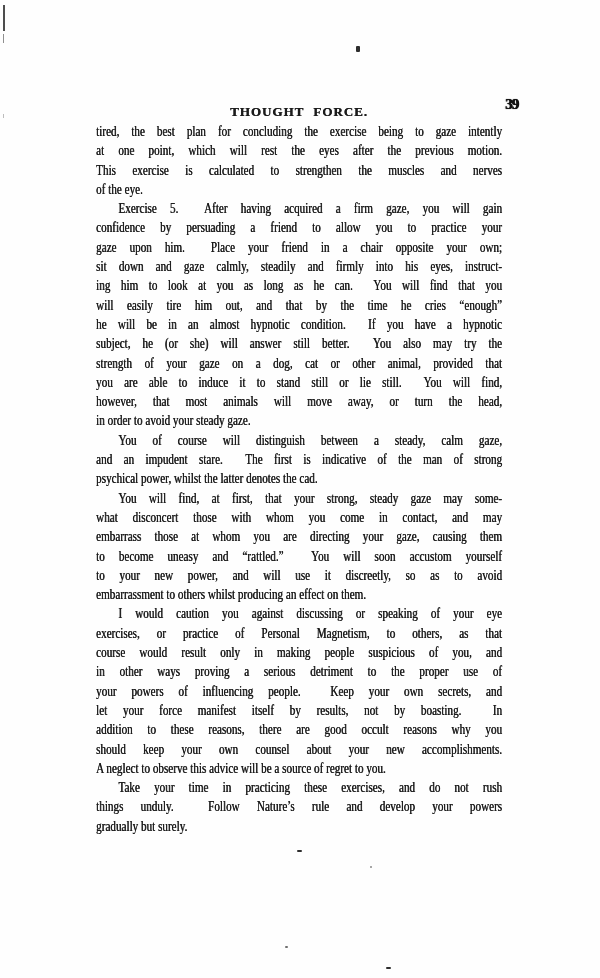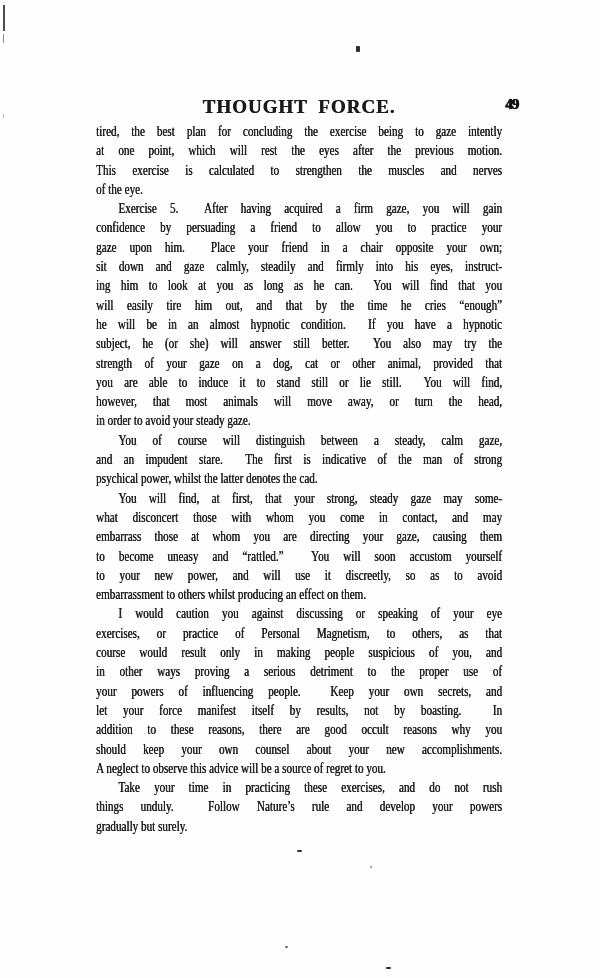--- a/index.html
+++ b/index.html
@@ -8,22 +8,22 @@
     width:600px; height:978px;
     background:#f8f8f6;
     font-family:"Liberation Serif","DejaVu Serif",serif;
   }
   .page {
     position:relative; width:600px; height:978px;
     background:var(--paper); overflow:hidden;
   }
   
   .running-head {
-    position:absolute; top:96px; left:96px; width:406px;
-    text-align:center; font-weight:bold; font-size:19px;
+    position:absolute; top:104px; left:96px; width:406px;
+    text-align:center; font-weight:bold; font-size:13px;
     letter-spacing:1px; word-spacing:5px; color:var(--ink);
     text-shadow:0.4px 0 0 currentColor;
   }
   .folio {
     position:absolute; top:96px; left:505px;
     font-weight:bold; font-size:15px; color:#111;
     text-shadow:0.7px 0 0 currentColor, 0 0 1px #333;
     letter-spacing:-1px;
   }
   
@@ -53,21 +53,21 @@
   <div class="edge-line seg3"></div>
 
   <div class="speck" style="left:356px;top:46px;width:4px;height:6px;"></div>
   <div class="speck" style="left:297px;top:850px;width:5px;height:2px;"></div>
   <div class="speck" style="left:370px;top:866px;width:2px;height:2px;background:#8a8a8a;"></div>
   <div class="speck" style="left:285px;top:946px;width:3px;height:2px;background:#6f6f6f;"></div>
   <div class="speck" style="left:386px;top:967px;width:5px;height:2px;"></div>
 
   <header>
     <div class="running-head">THOUGHT FORCE.</div>
-    <div class="folio">49</div>
+    <div class="folio">39</div>
   </header>
 
   <main class="text-block" id="text-block">
       <div class="paragraph">
         <div class="line">tired, the best plan for concluding the exercise being to gaze intently</div>
         <div class="line">at one point, which will rest the eyes after the previous motion.</div>
         <div class="line">This exercise is calculated to strengthen the muscles and nerves</div>
         <div class="line last">of the eye.</div>
       </div>
       <div class="paragraph">

